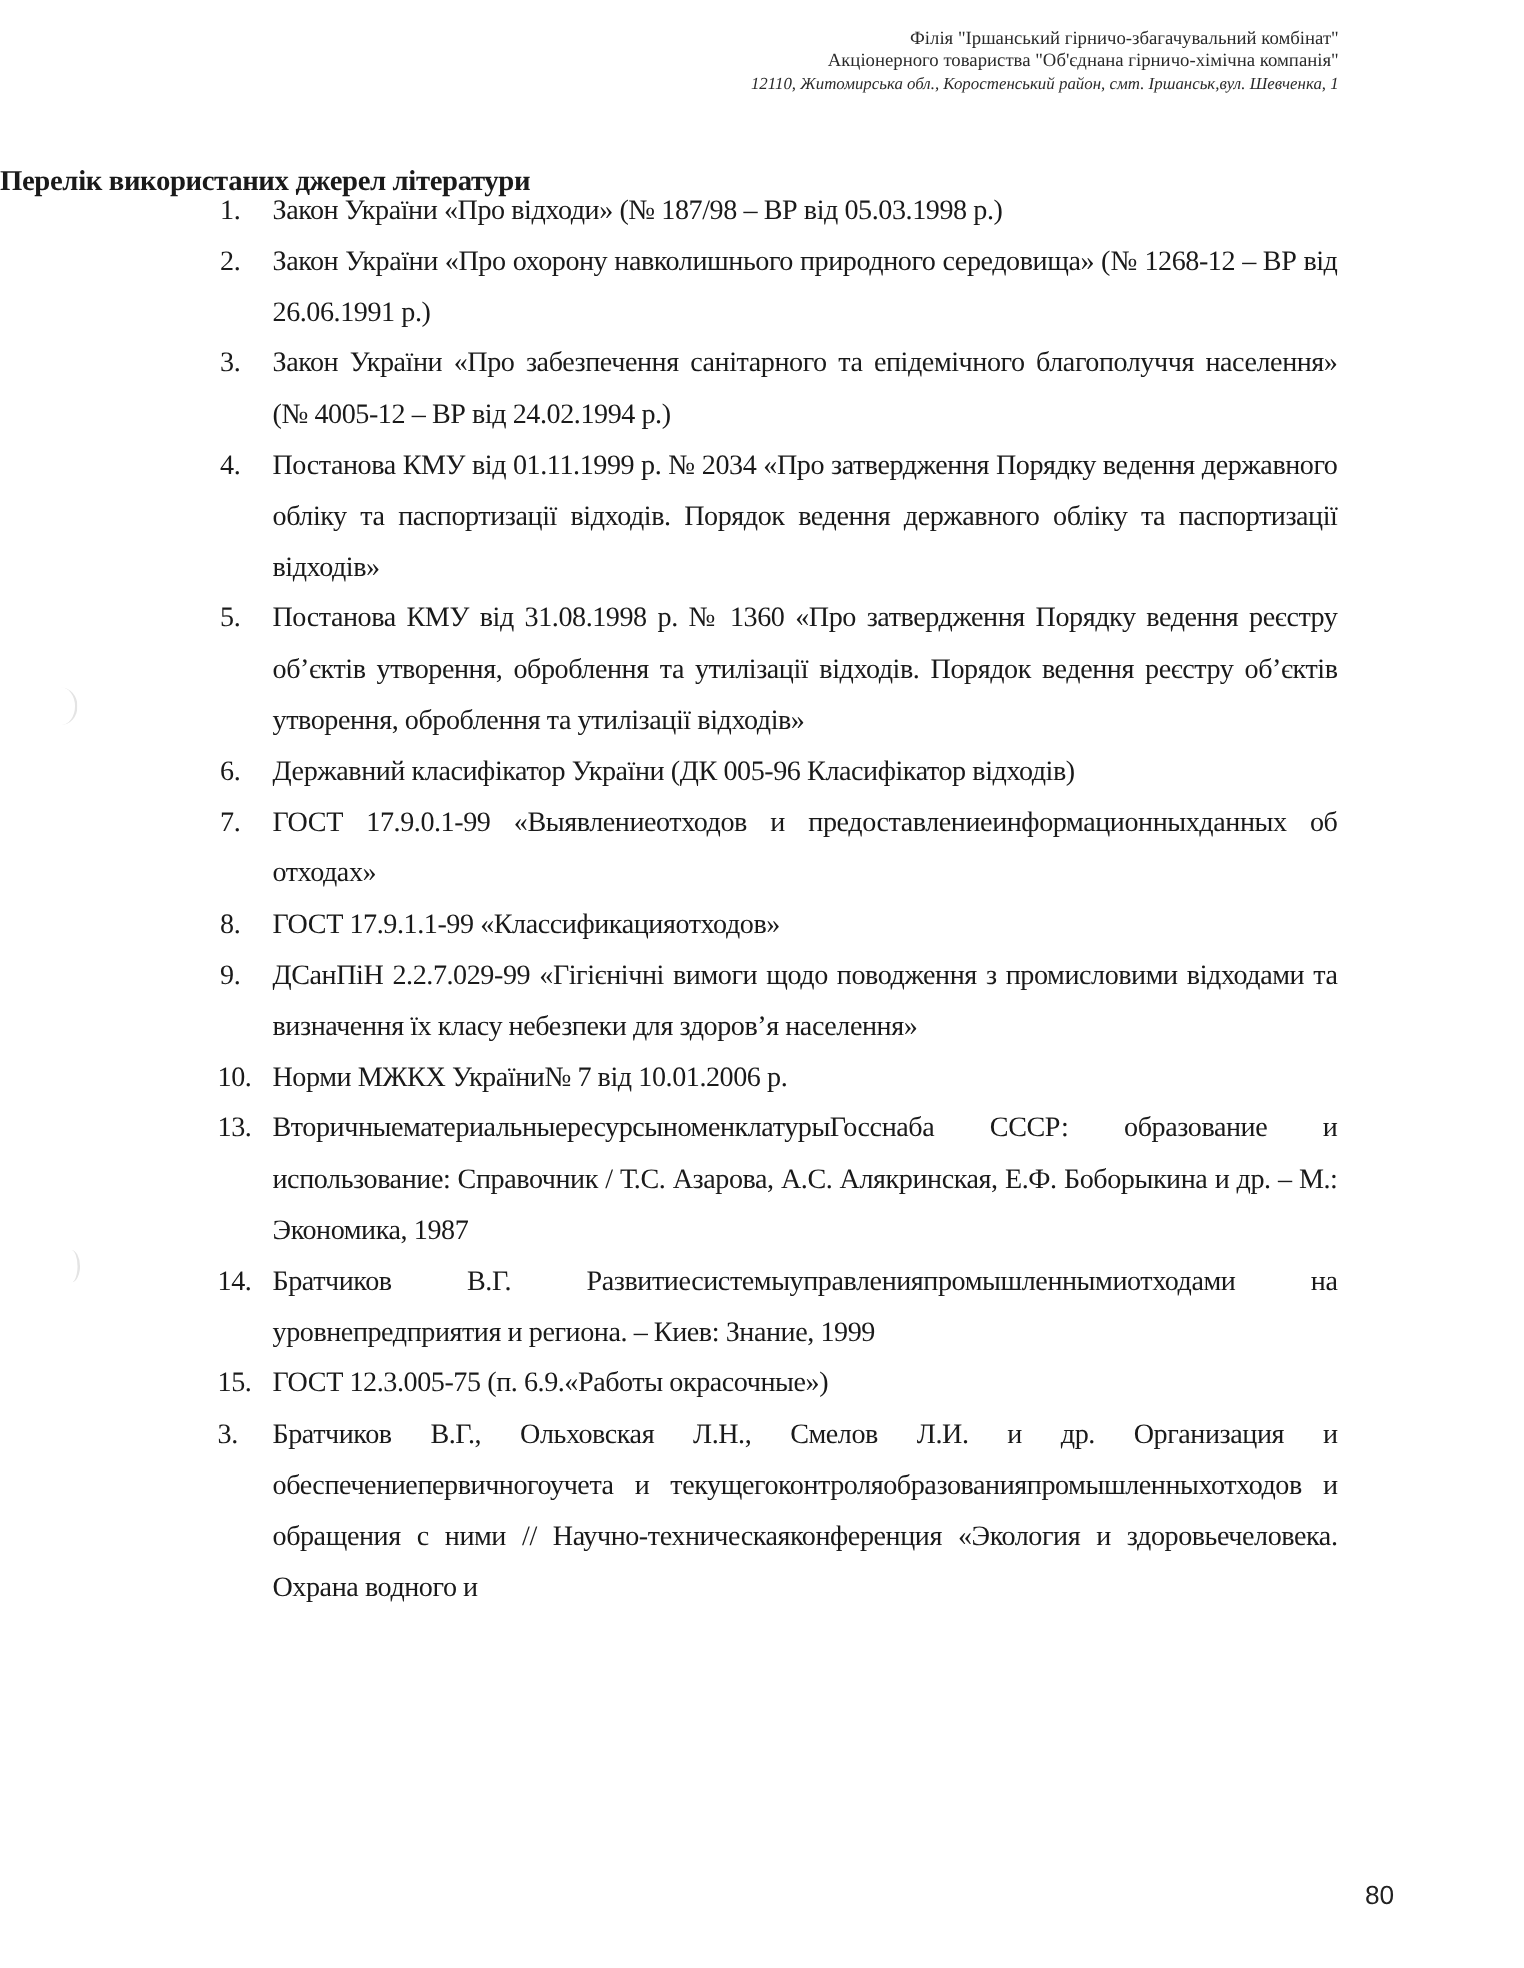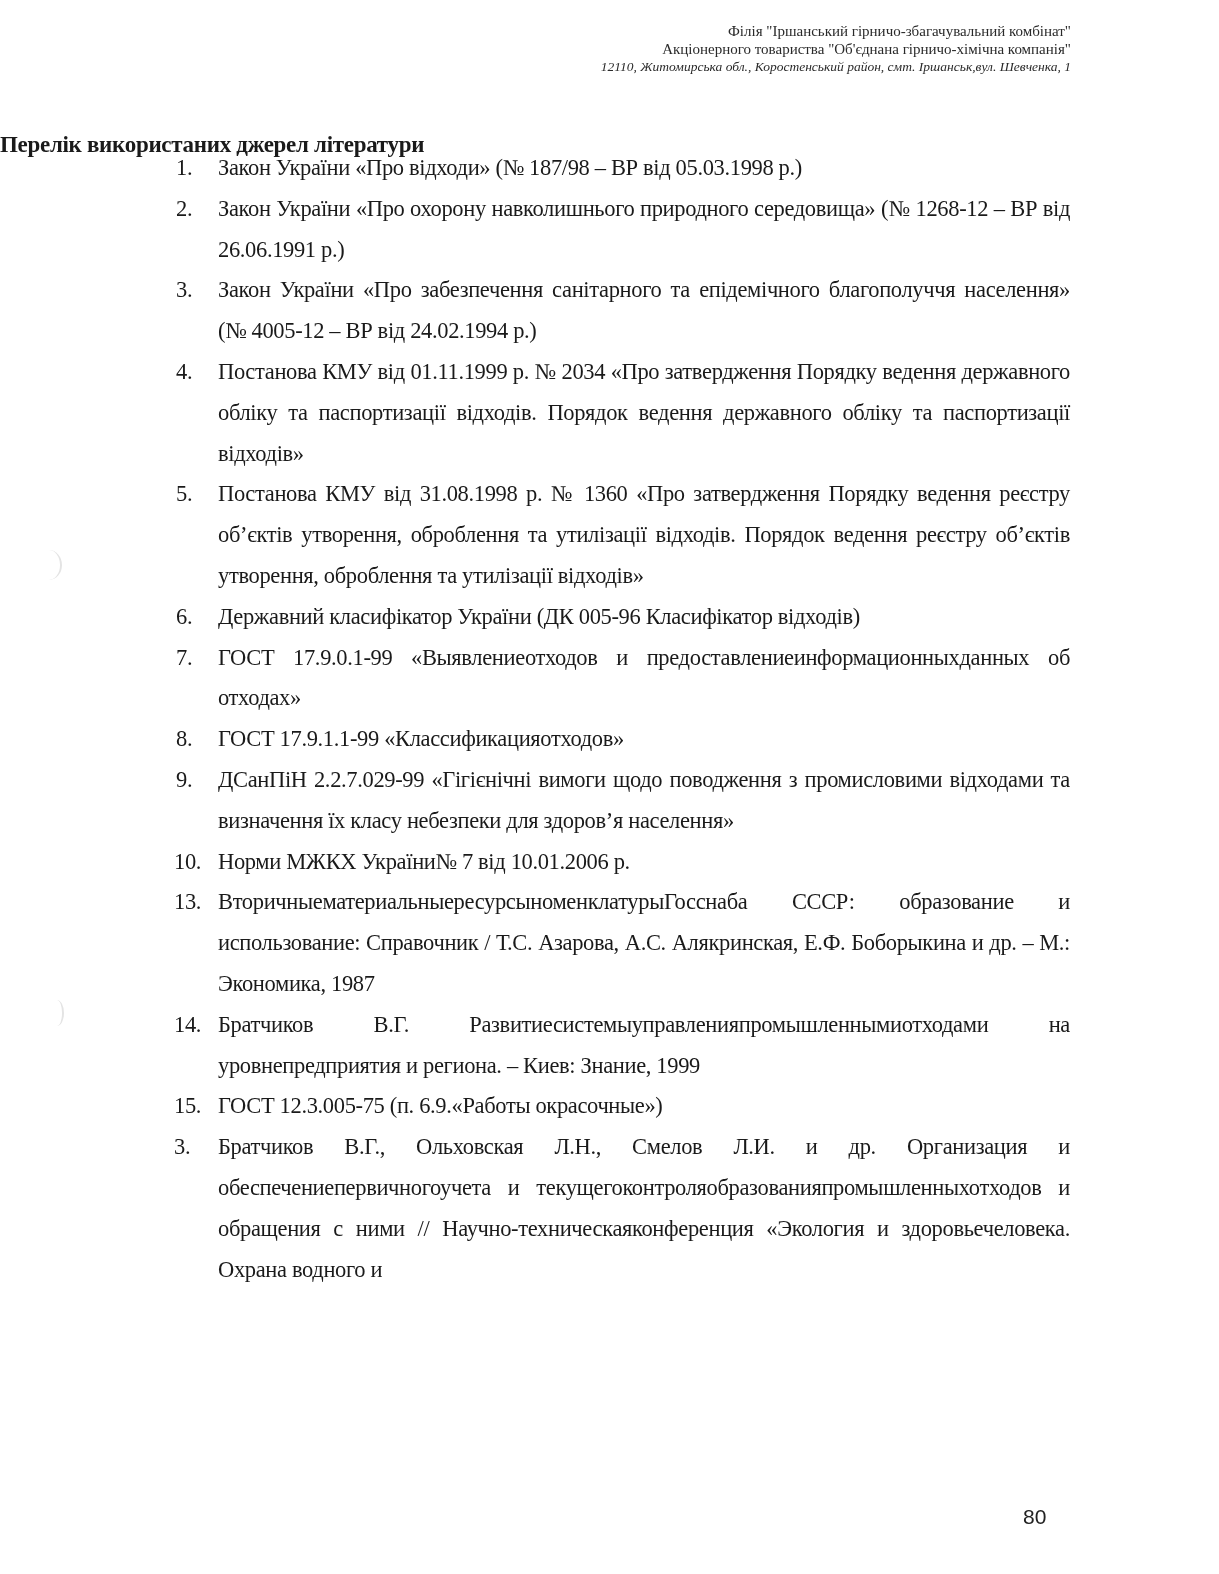--- a/index.html
+++ b/index.html
@@ -70,21 +70,21 @@
       left: 0;
       top: 0;
       width: 34px;
       text-align: left;
     }
     .ref .txt { display: block; }
     .ref.two-digit .num { left: -2px; text-align: right; }
 
     .page-number {
       position: absolute;
-      left: 1023px;
+      left: 1092px;
       top: 1505px;
       font-family: "Liberation Sans", "DejaVu Sans", sans-serif;
       font-size: 21px;
       color: #222;
     }
 
     .punch-hole {
       position: absolute;
       border-right: 2px solid #e4e4e4;
       border-radius: 50%;

